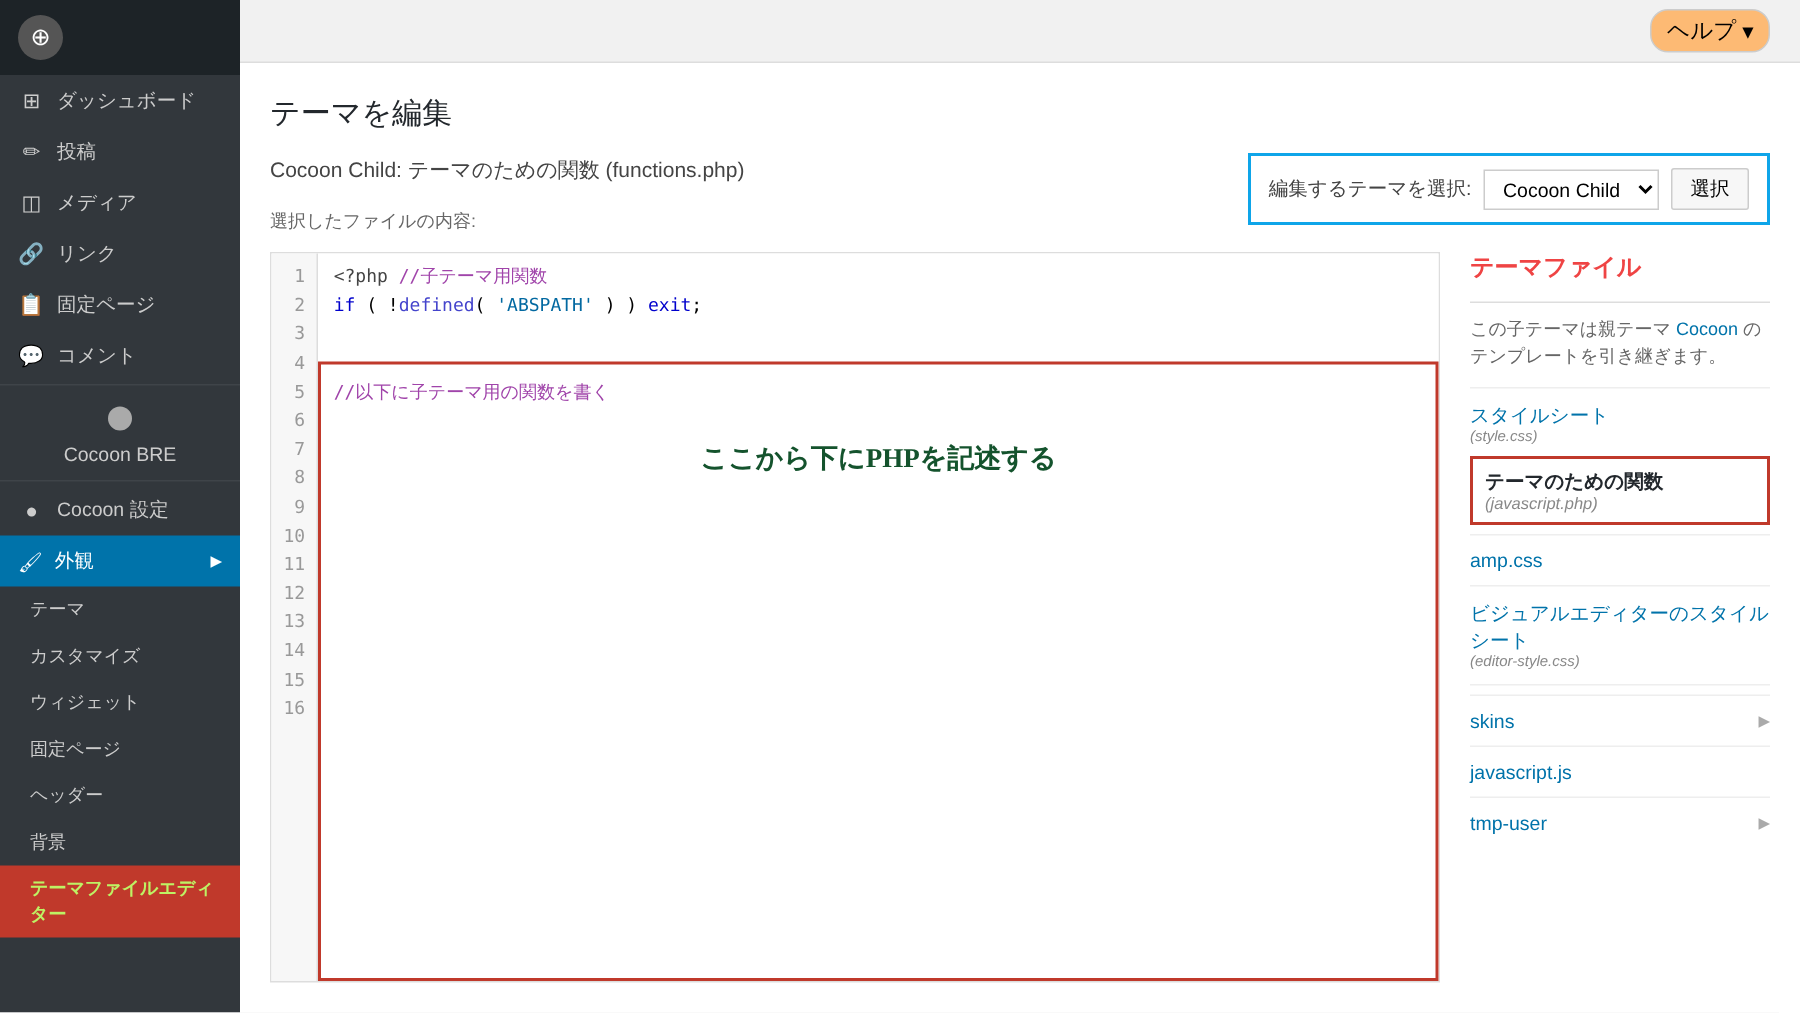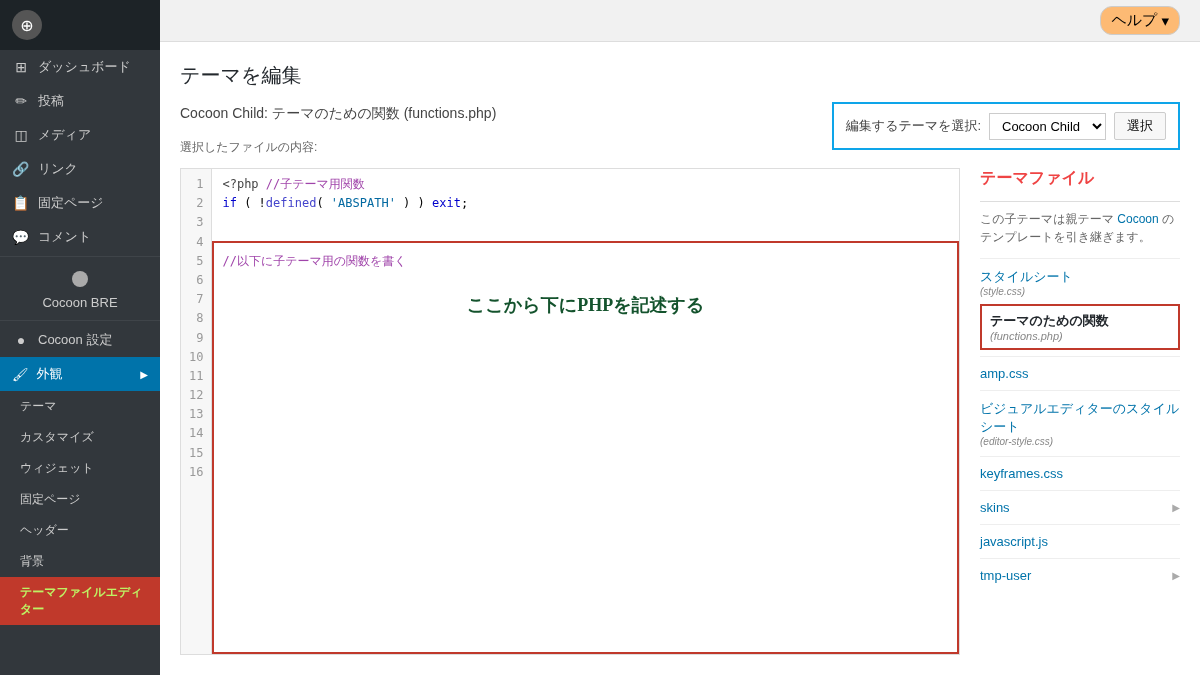--- a/index.html
+++ b/index.html
@@ -432,33 +432,30 @@
           <span>この子テーマは親テーマ</span>
           <a href="#">Cocoon</a>
           <span>のテンプレートを引き継ぎます。</span>
         </div>
 
         <div id="file-list">
             <div class="file-section-divider"></div>
             <div class="file-item-with-arrow">
               <a class="file-link" href="#">スタイルシート<span class="file-sub">(style.css)</span></a>
             </div>
-            <div class="file-link-active"><span>テーマのための関数</span><span class="file-sub">(functions.php)</span></div>
+            <div class="file-link-active"><span>テーマのための関数</span><span class="file-sub">(javascript.php)</span></div>
             <div class="file-section-divider"></div>
             <div class="file-item-with-arrow">
               <a class="file-link" href="#">amp.css</a>
             </div>
             <div class="file-section-divider"></div>
             <div class="file-item-with-arrow">
               <a class="file-link" href="#">ビジュアルエディターのスタイルシート<span class="file-sub">(editor-style.css)</span></a>
             </div>
             <div class="file-section-divider"></div>
-            <div class="file-item-with-arrow">
-              <a class="file-link" href="#">keyframes.css</a>
-            </div>
             <div class="file-section-divider"></div>
             <div class="file-item-with-arrow">
               <a class="file-link" href="#">skins</a>
               <span style="color: rgb(170, 170, 170); font-size: 10px;">▶</span>
             </div>
             <div class="file-section-divider"></div>
             <div class="file-item-with-arrow">
               <a class="file-link" href="#">javascript.js</a>
             </div>
             <div class="file-section-divider"></div>

